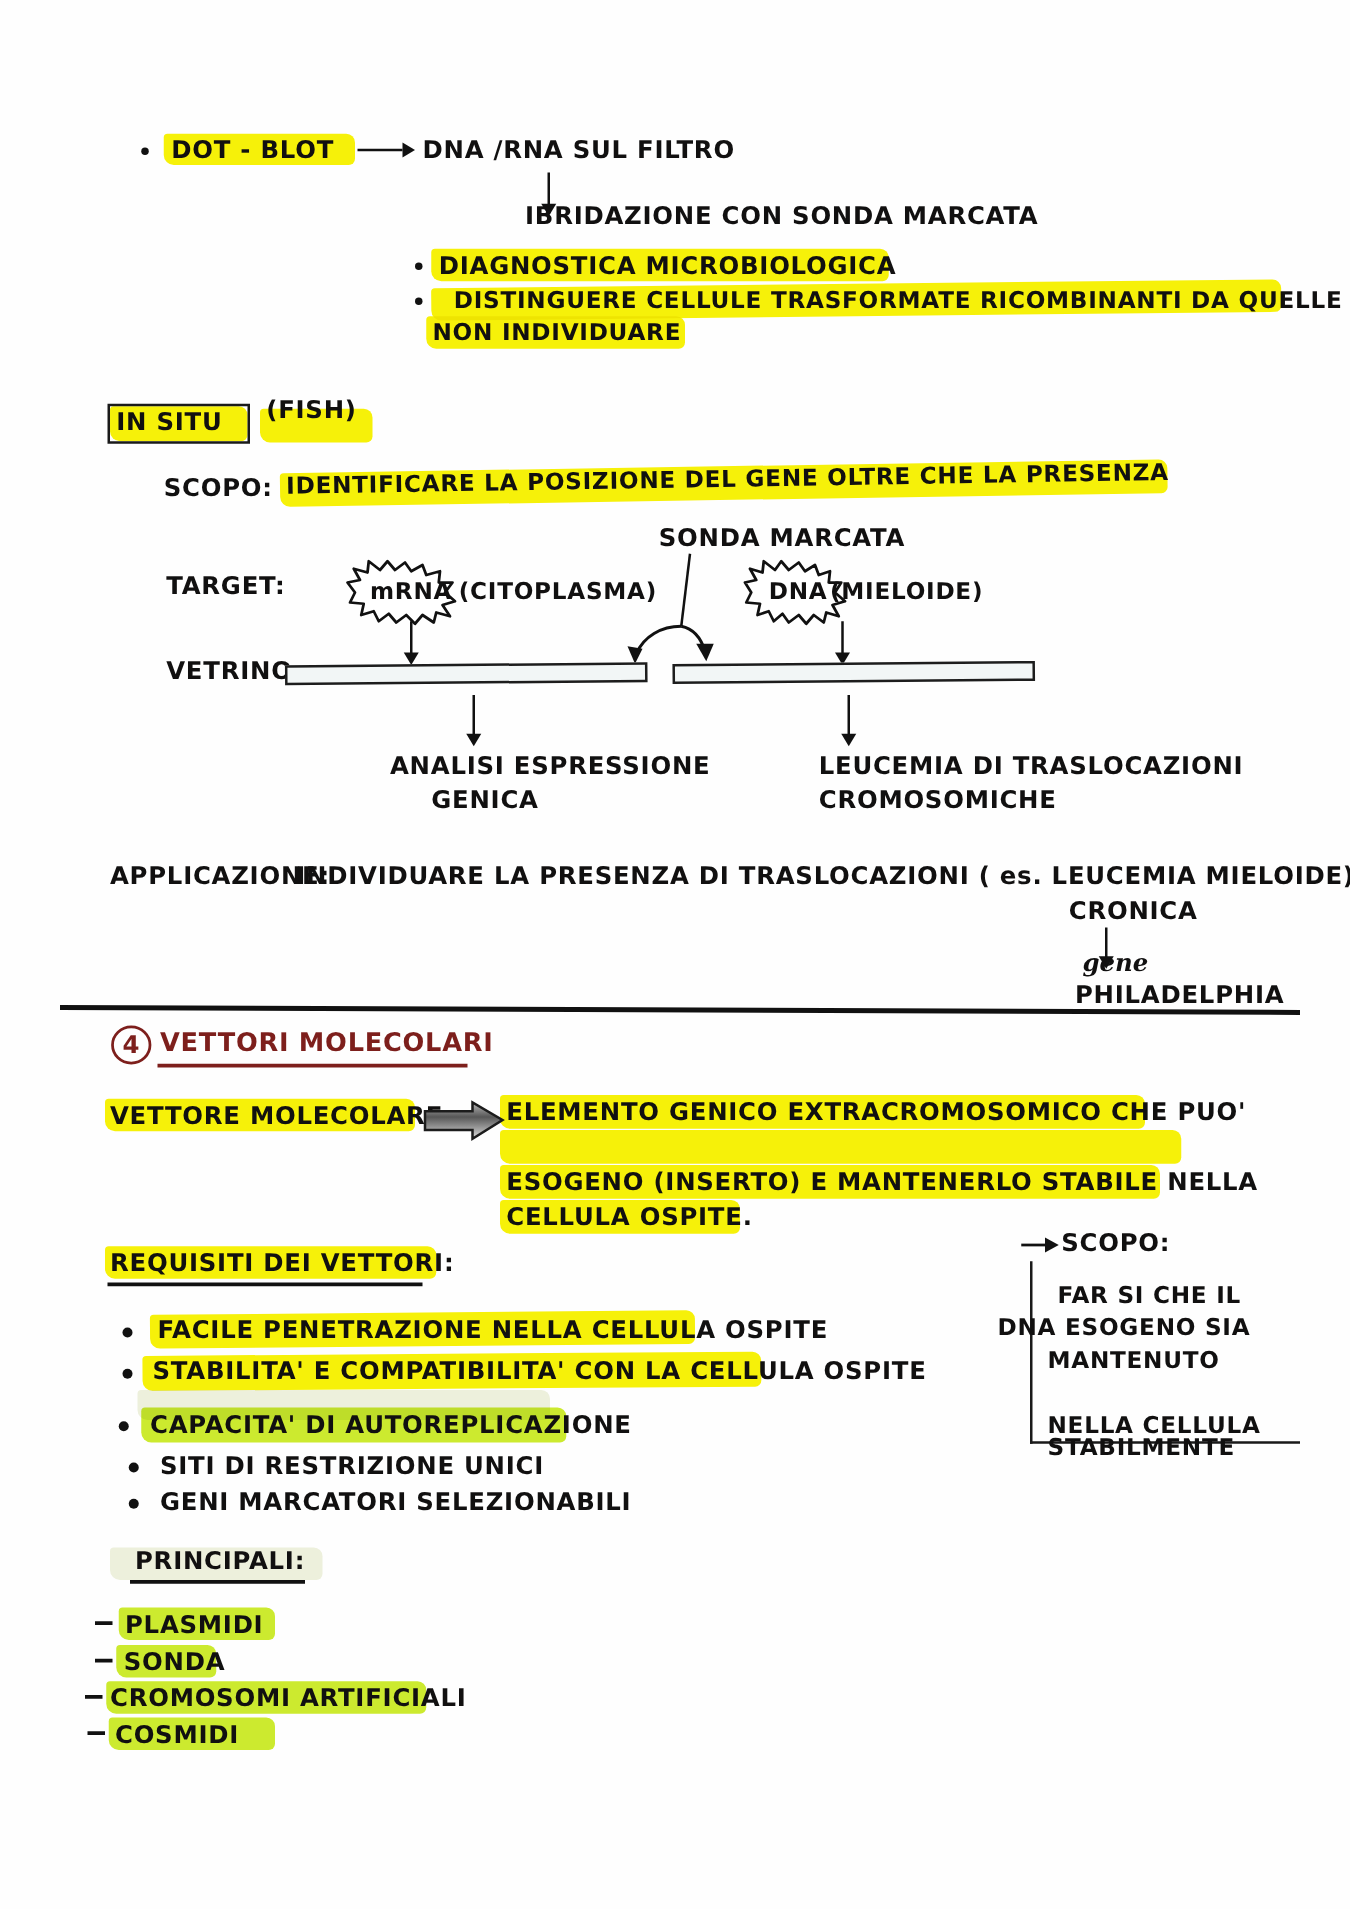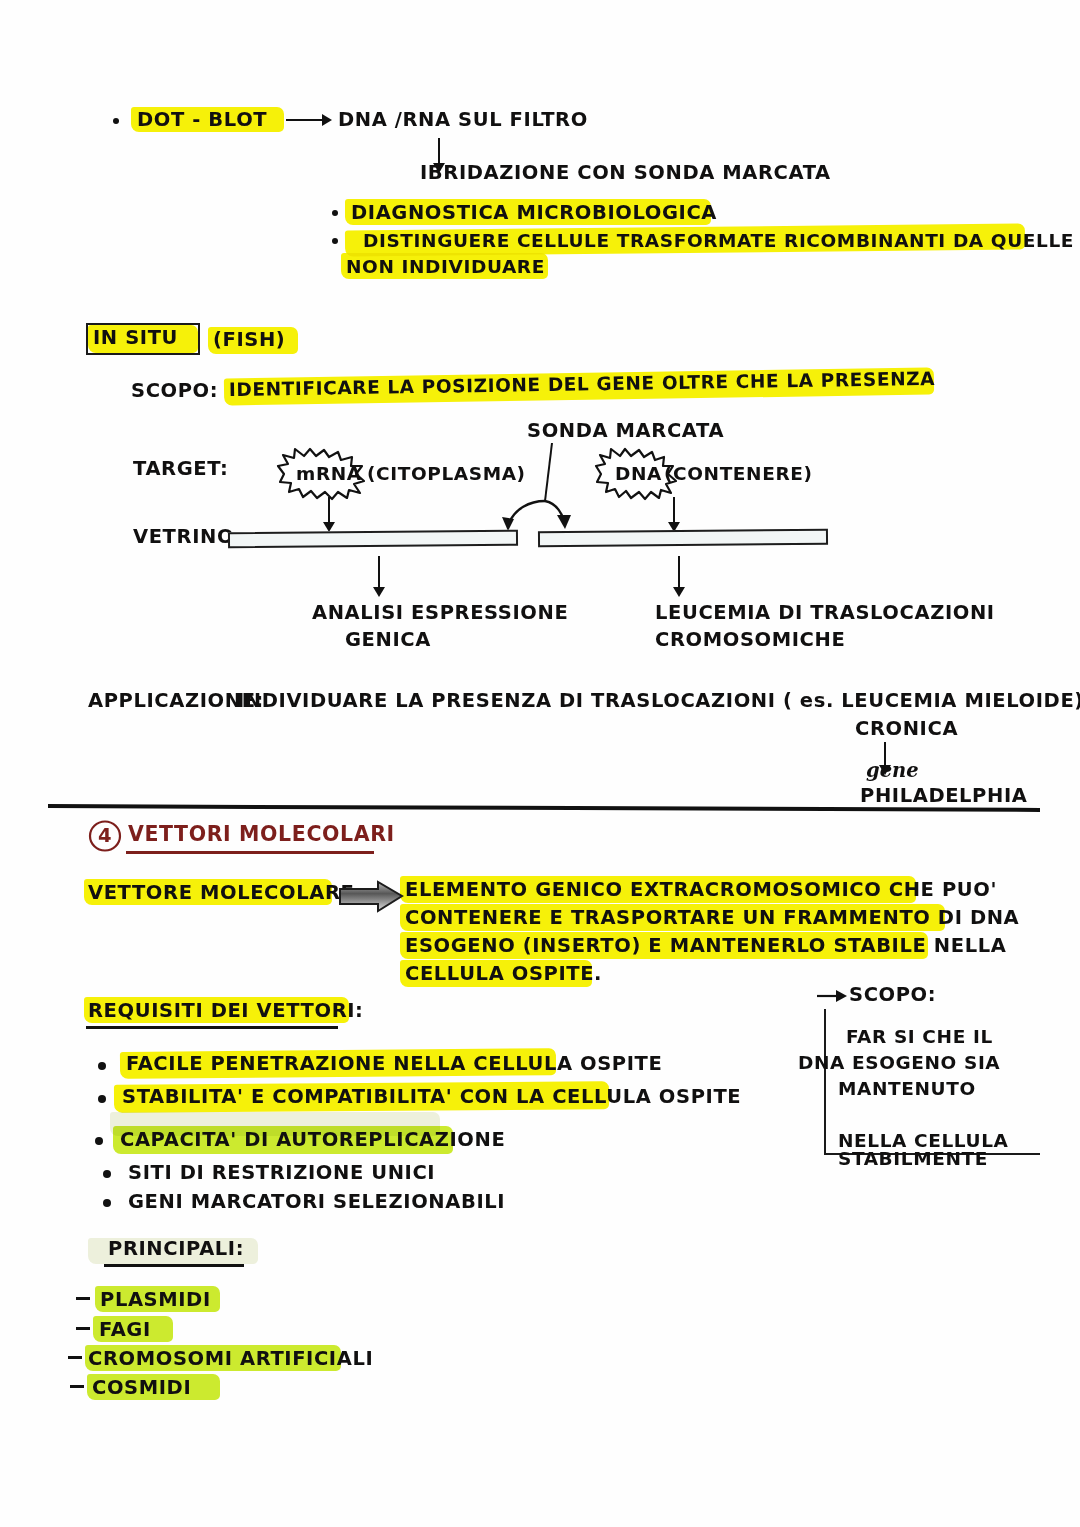--- a/index.html
+++ b/index.html
@@ -123,21 +123,21 @@
   <div class="t sz18" style="left:351px; top:231px;margin-left:12px;">DISTINGUERE   CELLULE TRASFORMATE RICOMBINANTI DA QUELLE</div>
 
   <div class="hl hl-y" style="left:341px; top:253px; width:207px; height:26px;"></div>
   <div class="t sz18" style="left:346px; top:257px;">NON INDIVIDUARE</div>
 
   <div class="hl hl-y" style="left:88px; top:325px; width:110px; height:28px;"></div>
   <div class="boxed" style="left:86px; top:323px; width:114px; height:32px;"></div>
   <div class="t sz19" style="left:93px; top:328px;">IN SITU</div>
 
   <div class="hl hl-y" style="left:208px; top:327px; width:90px; height:27px;"></div>
-  <div class="t sz19" style="left:213px; top:330px;text-align:center;">(FISH)</div>
+  <div class="t sz19" style="left:213px; top:318px;text-align:center;">(FISH)</div>
 
   <div class="t sz19" style="left:131px; top:381px;">SCOPO:</div>
   <div class="hl hl-y" style="left:224px; top:373px; width:710px; height:27px; transform:rotate(-0.9deg);"></div>
   <div class="t sz18" style="left:229px; top:380px; transform:rotate(-0.9deg); transform-origin:left center;">IDENTIFICARE  LA POSIZIONE DEL GENE OLTRE  CHE  LA  PRESENZA</div>
 
   <div class="t sz19" style="left:527px; top:421px;">SONDA MARCATA</div>
   <svg style="left:495px; top:443px; width:120px; height:90px;">
     <line x1="57" y1="0" x2="50" y2="58" stroke="#111" stroke-width="2"></line>
     <path d="M50 58 C 34 58, 20 66, 14 80" stroke="#111" stroke-width="2.4" fill="none"></path>
     <path d="M7 74 L13 88 L19 76 Z" fill="#111"></path>
@@ -152,21 +152,21 @@
              L88 33 L78 36 L84 45 L73 42 L71 50 L62 44 L56 51 L49 44 L41 50 L35 43 L27 49 L23 41 L13 44 L15 35 L4 34 Z" fill="#ffffff" stroke="#111" stroke-width="2.2" stroke-linejoin="round"></path>
   </svg>
   <div class="t sz18" style="left:296px; top:464px;">mRNA</div>
   <div class="t sz18" style="left:367px; top:464px;">(CITOPLASMA)</div>
 
   <svg style="left:594px; top:448px; width:92px; height:52px;">
     <path d="M7 26 L2 18 L11 16 L6 7 L16 10 L17 1 L26 8 L31 1 L37 8 L45 2 L50 9 L58 4 L61 12 L70 9 L69 18 L79 18 L74 26
              L82 33 L72 36 L77 45 L67 42 L65 50 L57 44 L51 51 L45 44 L37 50 L32 43 L25 49 L21 41 L12 44 L14 35 L3 34 Z" fill="#ffffff" stroke="#111" stroke-width="2.2" stroke-linejoin="round"></path>
   </svg>
   <div class="t sz18" style="left:615px; top:464px;">DNA</div>
-  <div class="t sz18" style="left:664px; top:464px;">(CONTENERE)</div>
+  <div class="t sz18" style="left:664px; top:464px;">(MIELOIDE)</div>
 
   <svg style="left:322px; top:497px; width:14px; height:36px;">
     <line x1="7" y1="0" x2="7" y2="26" stroke="#111" stroke-width="2"></line>
     <path d="M1 25 L7 35 L13 25 Z" fill="#111"></path>
   </svg>
   <svg style="left:667px" class="">
     <svg x="0" y="0"></svg>
   </svg>
   <svg style="left:667px; top:497px; width:14px; height:36px;">
     <line x1="7" y1="0" x2="7" y2="26" stroke="#111" stroke-width="2"></line>
@@ -224,21 +224,20 @@
         <stop offset="100%" stop-color="#dedede"></stop>
       </linearGradient>
     </defs>
     <path d="M2 9 L40 9 L40 2 L64 16 L40 31 L40 24 L2 24 Z" fill="url(#ga)" stroke="#1c1c1c" stroke-width="2"></path>
   </svg>
 
   <div class="hl hl-y" style="left:400px; top:876px; width:516px; height:27px;"></div>
   <div class="t sz19" style="left:405px; top:880px;">ELEMENTO GENICO EXTRACROMOSOMICO CHE PUO'</div>
 
   <div class="hl hl-y" style="left:400px; top:904px; width:545px; height:27px;"></div>
-  <div class="t sz19" style="left:405px; top:908px;">CONTENERE  E TRASPORTARE UN  FRAMMENTO DI DNA</div>
 
   <div class="hl hl-y" style="left:400px; top:932px; width:528px; height:27px;"></div>
   <div class="t sz19" style="left:405px; top:936px;">ESOGENO (INSERTO) E MANTENERLO STABILE NELLA</div>
 
   <div class="hl hl-y" style="left:400px; top:960px; width:192px; height:27px;"></div>
   <div class="t sz19" style="left:405px; top:964px;">CELLULA OSPITE.</div>
 
   <div class="hl hl-y" style="left:84px; top:997px; width:265px; height:26px;"></div>
   <div class="t sz19" style="left:88px; top:1001px;">REQUISITI DEI VETTORI:</div>
   <div class="rule" style="left:86px; top:1026px; width:252px; height:2.5px;"></div>
@@ -278,21 +277,21 @@
   <div class="hl hl-pale" style="left:88px; top:1238px; width:170px; height:26px;"></div>
   <div class="t sz19" style="left:108px; top:1239px;">PRINCIPALI:</div>
   <div class="rule" style="left:104px; top:1264px; width:140px; height:2.5px;"></div>
 
   <div class="dash" style="left:76px; top:1297px;"></div>
   <div class="hl hl-g" style="left:95px; top:1286px; width:125px; height:26px;"></div>
   <div class="t sz19" style="left:100px; top:1290px;">PLASMIDI</div>
 
   <div class="dash" style="left:76px; top:1327px;"></div>
   <div class="hl hl-g" style="left:93px; top:1316px; width:80px; height:26px;"></div>
-  <div class="t sz19" style="left:99px; top:1320px;">FAGI</div>
+  <div class="t sz19" style="left:99px; top:1320px;">SONDA</div>
 
   <div class="dash" style="left:68px; top:1356px;"></div>
   <div class="hl hl-g" style="left:85px; top:1345px; width:256px; height:26px;"></div>
   <div class="t sz19" style="left:88px; top:1349px;">CROMOSOMI ARTIFICIALI</div>
 
   <div class="dash" style="left:70px; top:1385px;"></div>
   <div class="hl hl-g" style="left:87px; top:1374px; width:133px; height:26px;"></div>
   <div class="t sz19" style="left:92px; top:1378px;">COSMIDI</div>
 
 </div>

